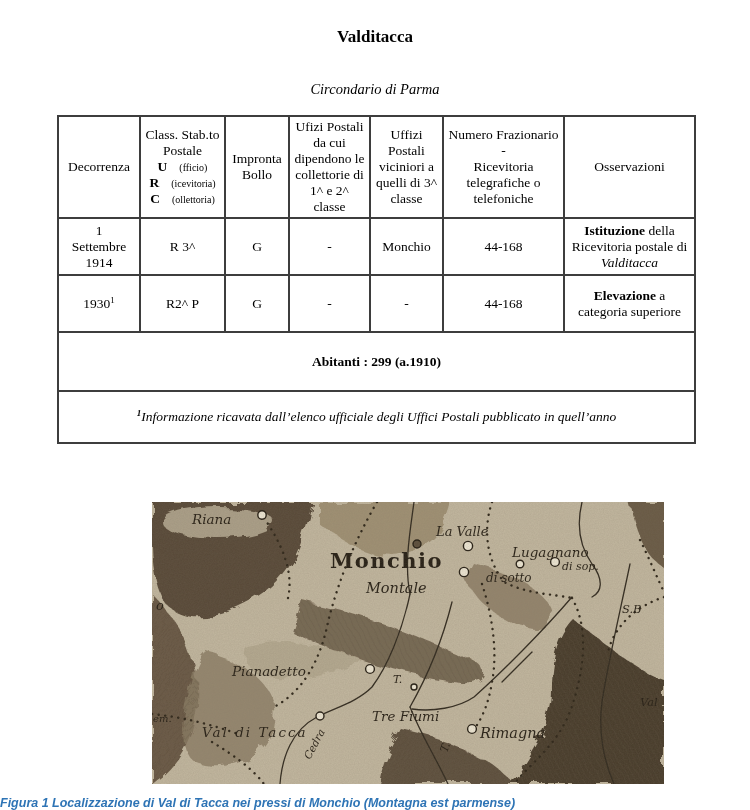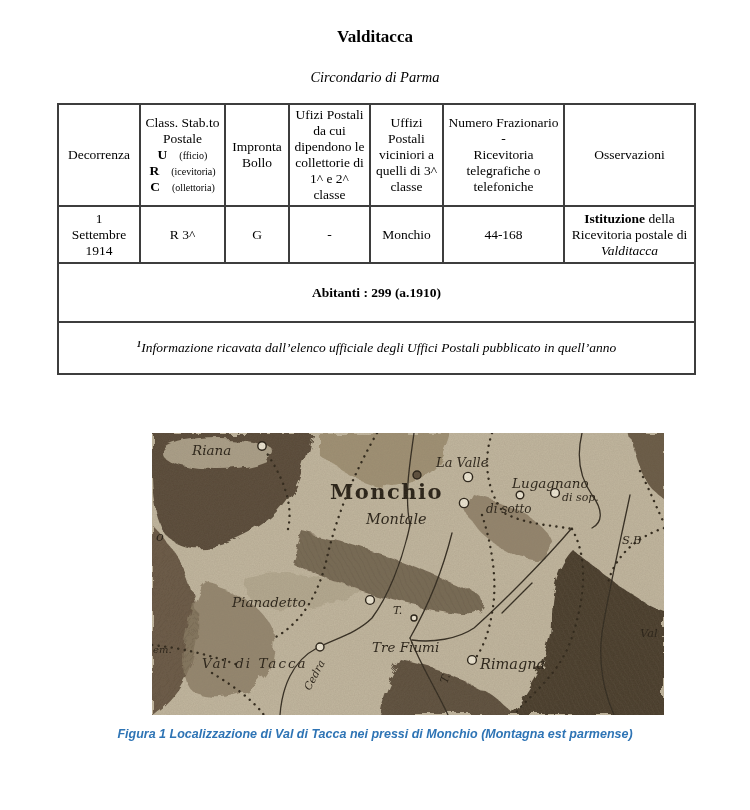--- a/index.html
+++ b/index.html
@@ -1,34 +1,34 @@
 <!DOCTYPE html>
 <html><head>
 <meta charset="utf-8">
 <style>
   html,body{margin:0;padding:0;background:#ffffff;width:750px;height:810px;overflow:hidden;}
   body{font-family:"Liberation Serif",serif;color:#000;}
   .page{width:750px;height:810px;position:relative;}
   .doc-title{text-align:center;font-weight:bold;font-size:17px;padding-top:27px;margin:0;}
-  .doc-subtitle{text-align:center;font-style:italic;font-size:14.5px;margin-top:22px;}
+  .doc-subtitle{text-align:center;font-style:italic;font-size:14.5px;margin-top:34px;}
   table.postal{border-collapse:collapse;table-layout:fixed;margin:17px 0 0 57px;width:637px;}
   table.postal td{border:2px solid #3d3d3d;font-size:13.5px;vertical-align:middle;text-align:center;padding:2px 3px;}
   td.hdr{height:88px;}
   .small-sub{font-size:10px;padding-left:12px;}
   .big-letter{font-weight:bold;font-size:13.5px;}
   td.col-dec{text-align:left;padding-left:7px;}
   td.col-oss{text-align:left;padding:3px 7px;}
   tr.datarow td{height:51px;}
   td.abitanti-cell{height:53px;text-align:left;font-weight:bold;padding-left:7px;}
   td.footnote-cell{height:46px;text-align:left;font-style:italic;font-size:12.5px;padding-left:7px;margin-top:12px;}
   sup.sp{font-size:9px;vertical-align:super;line-height:0;}
   .oss-center{text-align:center;font-style:italic;}
   b.lead{font-weight:bold;}
   .map-wrap{margin:58px 0 0 120px;width:512px;height:282px;position:relative;padding-left:32px;}
-  .fig-caption{text-align:center;margin-top:12px;font-family:"Liberation Sans",sans-serif;font-style:italic;font-weight:bold;font-size:12.5px;color:#2E74B5;}
+  .fig-caption{text-align:left;margin-top:12px;font-family:"Liberation Sans",sans-serif;font-style:italic;font-weight:bold;font-size:12.5px;color:#2E74B5;}
   svg text{font-family:"DejaVu Serif",serif;fill:#241d13;}
 </style>
 </head>
 <body>
 
 <div class="page">
 
   <h1 class="doc-title">Valditacca</h1>
   <div class="doc-subtitle">Circondario di Parma</div>
 
@@ -71,20 +71,29 @@
       <td>R 3^</td>
       <td>G</td>
       <td>-</td>
       <td>Monchio</td>
       <td>44-168</td>
       <td class="col-oss">
         <div><b class="lead">Istituzione</b><span> della Ricevitoria postale di</span></div>
         <div class="oss-center">Valditacca</div>
       </td>
     </tr>
+    <tr class="datarow">
+      <td class="col-dec"><span>1930</span><sup class="sp">1</sup></td>
+      <td>R2^ P</td>
+      <td>G</td>
+      <td>-</td>
+      <td>-</td>
+      <td>44-168</td>
+      <td class="col-oss"><b class="lead">Elevazione</b><span> a categoria superiore</span></td>
+    </tr>
     <tr>
       <td colspan="7" class="abitanti-cell">Abitanti : 299 (a.1910)</td>
     </tr>
     <tr>
       <td colspan="7" class="footnote-cell"><sup class="sp" style="font-weight:bold">1</sup><span>Informazione ricavata dall’elenco ufficiale degli Uffici Postali pubblicato in quell’anno</span></td>
     </tr>
   </tbody>
     </table>
 
   <div class="map-wrap">

